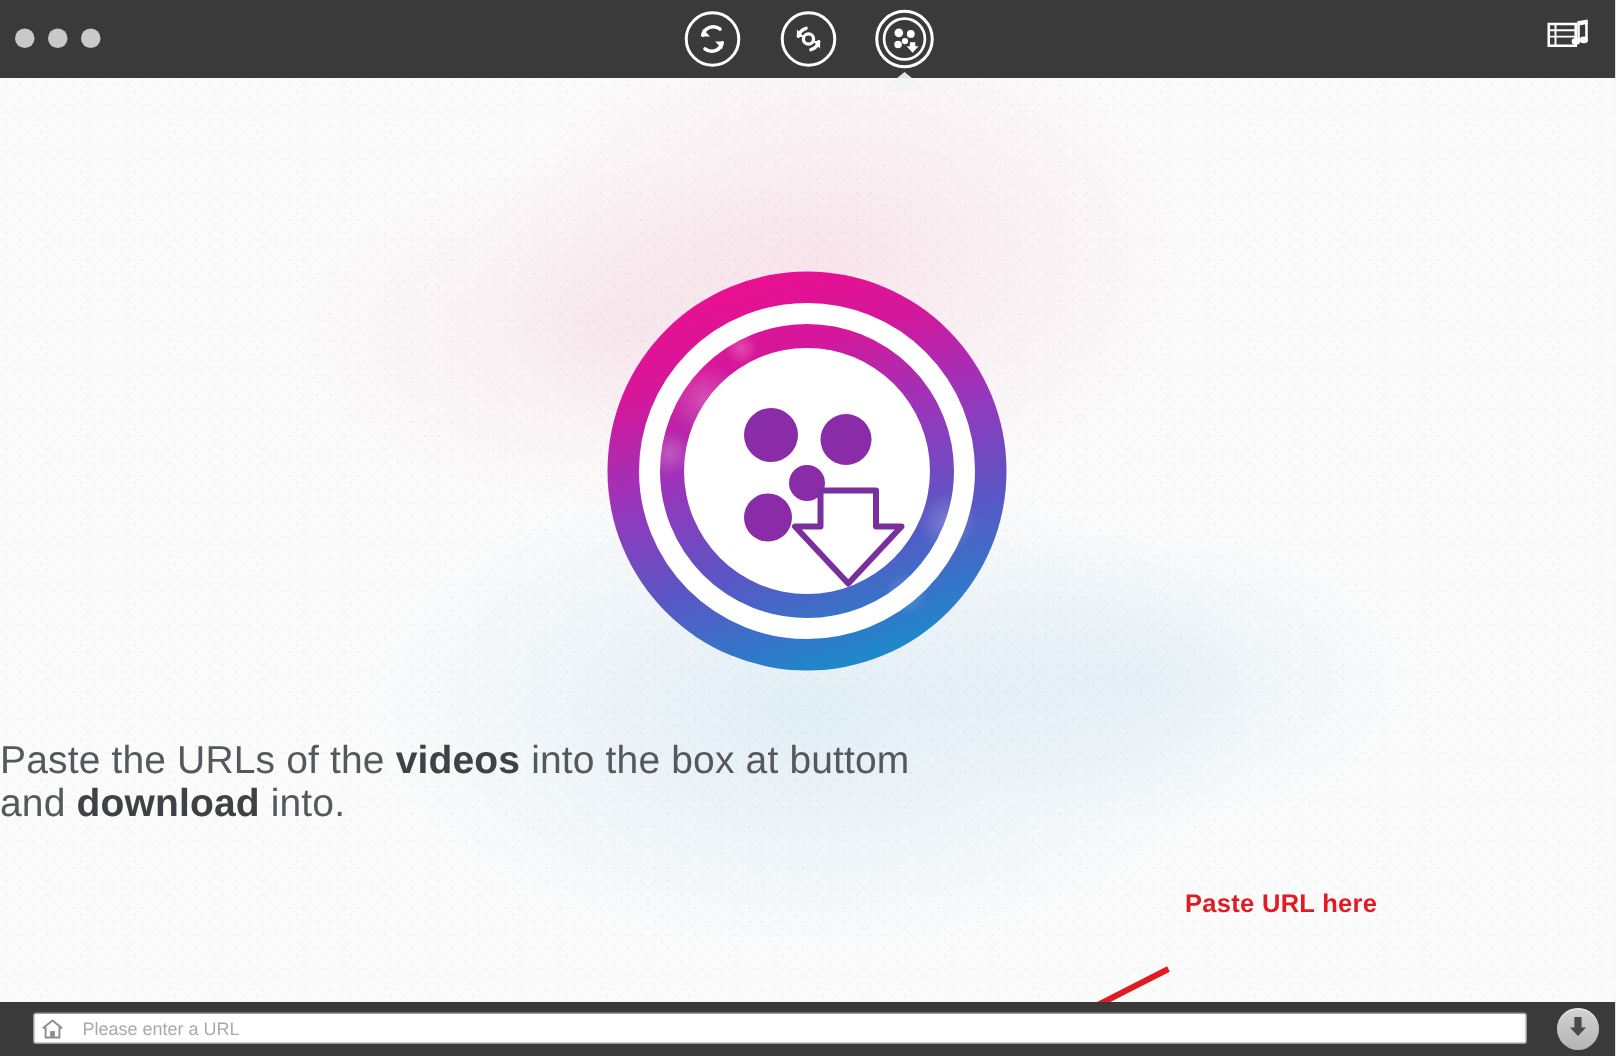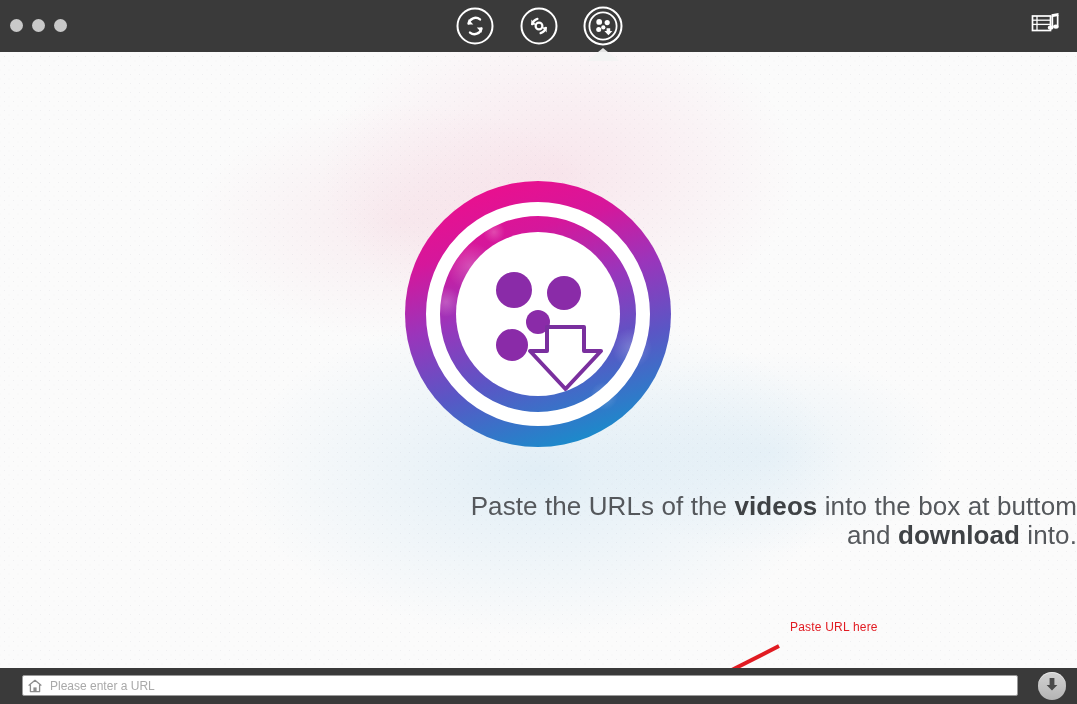--- a/index.html
+++ b/index.html
@@ -116,38 +116,38 @@
     top: 128px;
     width: 268px;
     height: 268px;
   }
 
   .hero-text {
     position: absolute;
     left: 0;
     top: 440px;
     width: 1077px;
-    text-align: right;
+    text-align: left;
     font-size: 26px;
     line-height: 1.12;
     color: #55585c;
     font-weight: 400;
     letter-spacing: .1px;
   }
   .hero-text b { font-weight: 700; color: #3f4245; }
   .hero-line { display: block; }
 
   
   .annot-label {
     position: absolute;
     left: 790px;
-    top: 568px;
-    font-size: 12px;
+    top: 541px;
+    font-size: 17px;
     color: #e11b22;
-    font-weight: 400;
+    font-weight: 700;
     letter-spacing: .2px;
     white-space: nowrap;
   }
   .annot-arrow {
     position: absolute;
     left: 0; top: 0;
     width: 1077px;
     height: 652px;
     pointer-events: none;
   }
@@ -167,21 +167,21 @@
     left: 22px;
     top: 7px;
     width: 996px;
     height: 21px;
     background: #fff;
     border: 1px solid #9a9a9a;
     border-radius: 2px;
     display: flex;
     align-items: center;
     padding: 0 5px;
-    gap: 8px;
+    gap: 13px;
     cursor: text;
   }
   .url-field .home-icon { flex: 0 0 auto; display: flex; }
   .url-placeholder {
     font-size: 12px;
     color: #a9a9a9;
     font-family: "Liberation Sans", sans-serif;
     white-space: nowrap;
   }
   .dl-button {

